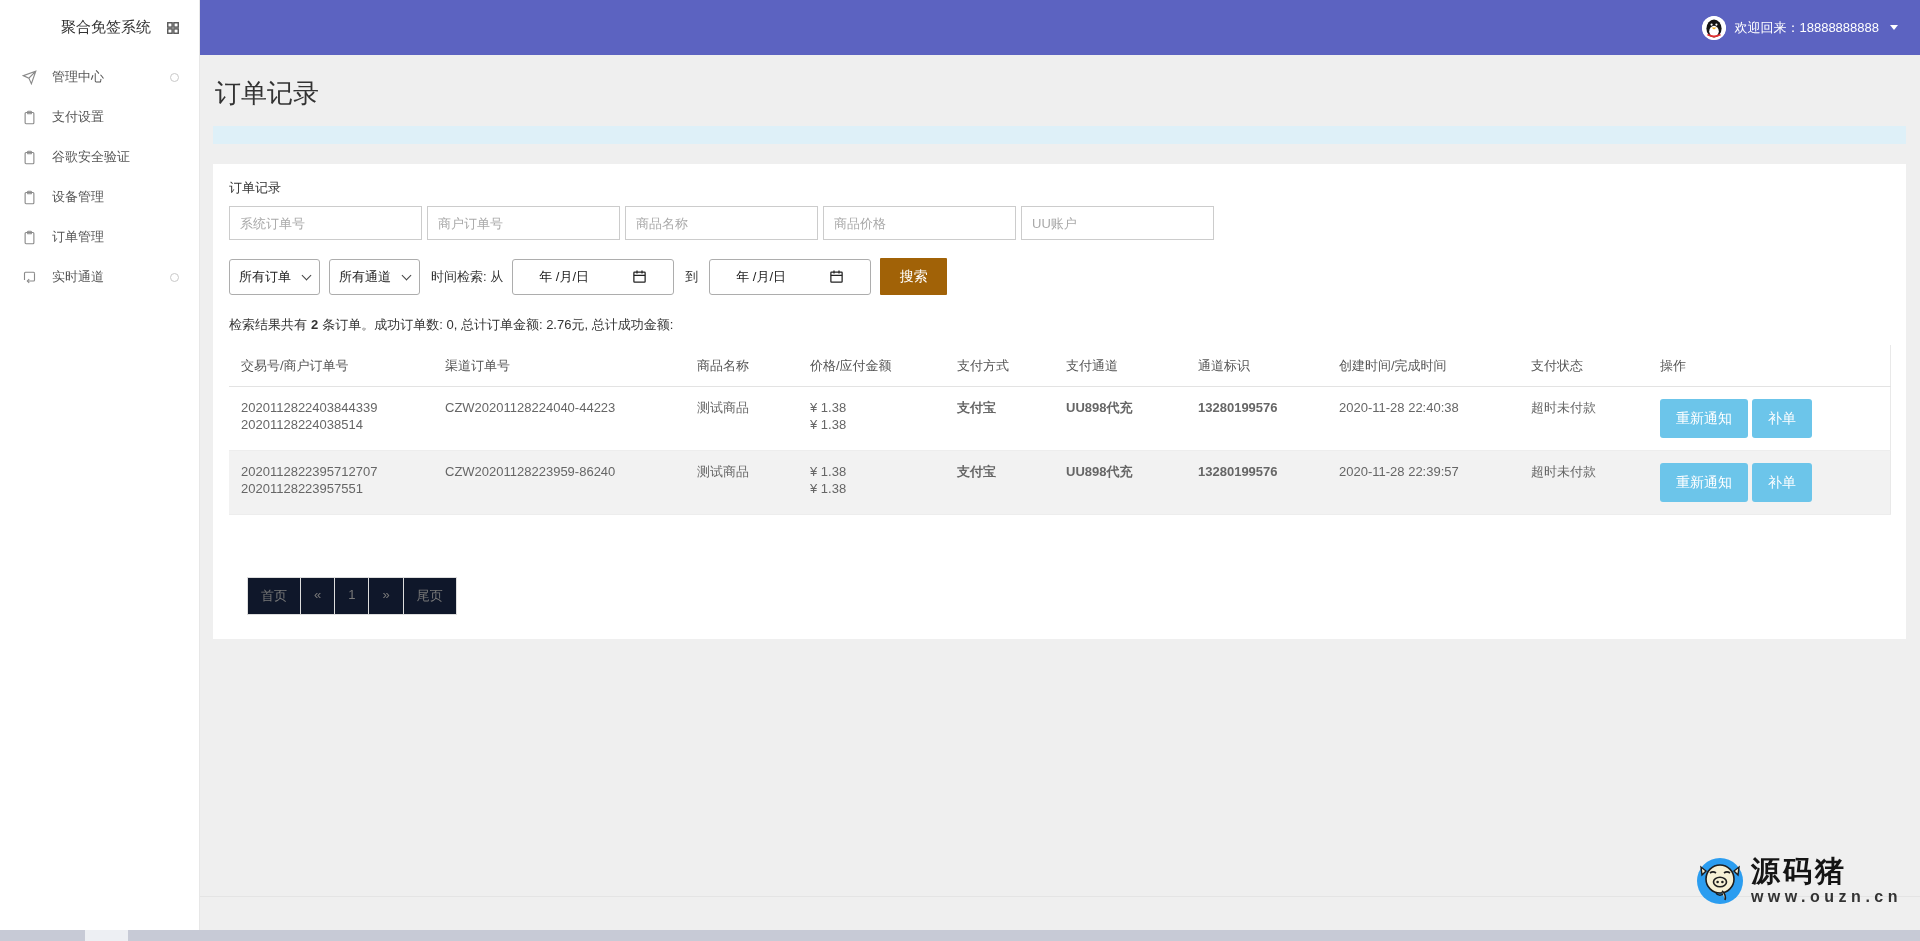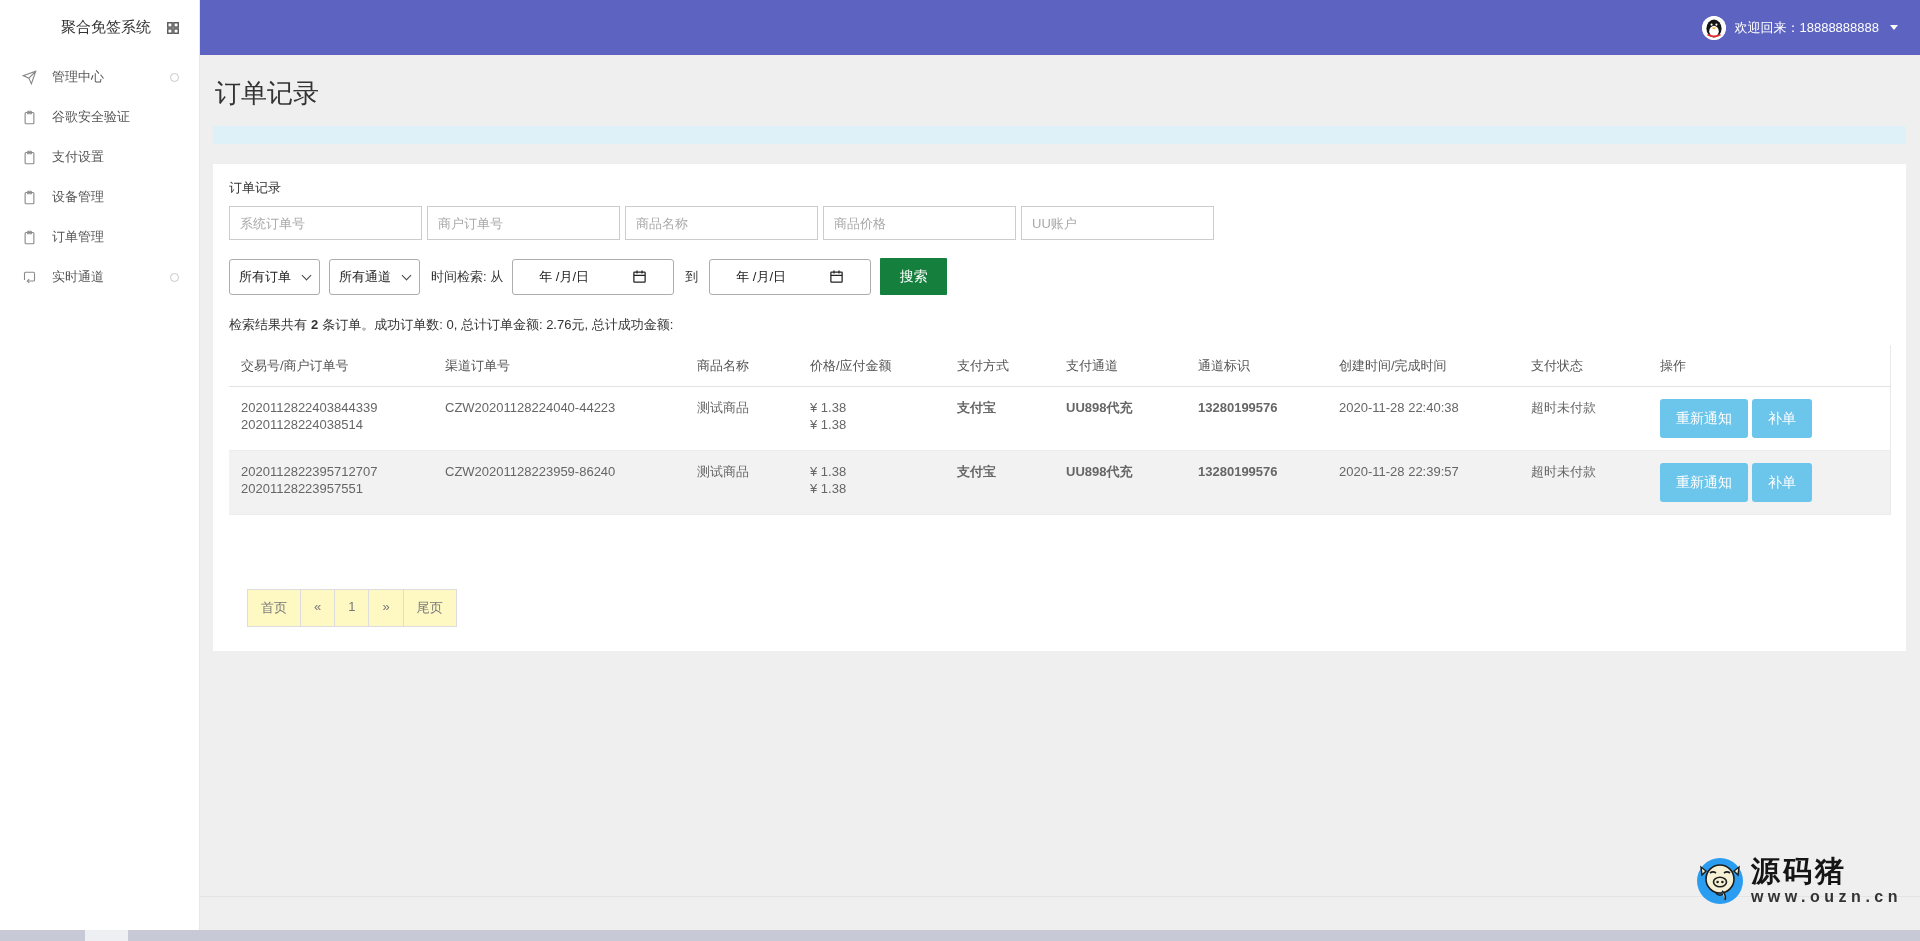--- a/index.html
+++ b/index.html
@@ -39,38 +39,38 @@
   .filter-inputs input::placeholder { color:#a9a9a9; }
 
   .filter-row2 { margin-top:18px; display:flex; align-items:center; }
   .select { height:36px; min-width:90px; border:1px solid #adadad; border-radius:3px; background:#fff; display:flex; align-items:center; justify-content:space-between; padding:0 9px; font-size:13px; color:#222; cursor:pointer; margin-right:9px; }
   .chev { width:7px; height:7px; border-right:1.5px solid #444; border-bottom:1.5px solid #444; transform:rotate(45deg); margin:-3px 0 0 12px; }
   .time-label { font-size:13px; color:#333; margin:0 9px 0 2px; white-space:nowrap; }
   .date-box { width:162px; height:36px; border:1px solid #adadad; border-radius:3px; background:#fff; display:flex; align-items:center; justify-content:space-between; padding:0 26px; font-size:13px; color:#222; cursor:text; }
   .cal-icon { width:15px; height:15px; color:#222; }
   .cal-icon svg { width:100%; height:100%; display:block; }
   .to-label { font-size:13px; color:#333; margin:0 11px; }
-  .search-btn { width:67px; height:37px; margin-left:9px; background:#15803d; color:#fff; border:none; font-size:14px; font-family:inherit; cursor:pointer; border-radius:1px; }
+  .search-btn { width:67px; height:37px; margin-left:9px; background:#a16207; color:#fff; border:none; font-size:14px; font-family:inherit; cursor:pointer; border-radius:1px; }
 
   .summary { margin-top:21px; font-size:13px; color:#333; }
   .summary .cnt { font-weight:700; margin:0 4px; }
 
   
   table.orders { width:100%; border-collapse:collapse; margin-top:11px; table-layout:fixed; border-right:1px solid #e9e9e9; }
   table.orders th { text-align:left; font-weight:400; font-size:13px; color:#555; padding:12px 8px 11px 12px; border-bottom:1px solid #e3e3e3; white-space:nowrap; overflow:hidden; }
   table.orders td { font-size:13px; color:#666; padding:12px 8px 12px 12px; vertical-align:top; line-height:17px; border-bottom:1px solid #ededed; overflow:hidden; }
   tr.alt td { background:#f2f2f2; }
   td.b { font-weight:700; color:#555; }
   td.status { color:#ff0000; }
   td.actions { vertical-align:middle; padding-top:8px; padding-bottom:8px; white-space:nowrap; }
   .act-btn { display:inline-block; background:#6cc5ea; color:#fff; font-size:14px; padding:11px 16px; border-radius:3px; margin-right:4px; cursor:pointer; }
 
   
   .pagination { display:inline-flex; margin:62px 0 0 18px; }
-  .pg { min-width:16px; text-align:center; padding:9px 13px; font-size:13px; color:#787878; background:#fef9c3; border:1px solid #ddd; border-left:none; cursor:pointer;margin-top:12px; }
+  .pg { min-width:16px; text-align:center; padding:9px 13px; font-size:13px; color:#787878; background:#0f172a; border:1px solid #ddd; border-left:none; cursor:pointer; }
   .pg:first-child { border-left:1px solid #ddd; }
 
   
   .divider-line { position:absolute; left:0; right:0; bottom:33px; height:1px; background:#e4e4e4; }
   .watermark { position:absolute; right:18px; bottom:24px; display:flex; align-items:center; gap:7px; z-index:2; }
   .wm-logo { width:48px; height:48px; flex:none; }
   .wm-logo svg { width:100%; height:100%; display:block; }
   .wm-text { display:flex; flex-direction:column; }
   .wm-name { font-size:29px; font-weight:700; color:#151515; letter-spacing:3px; line-height:30px; }
   .wm-domain { font-size:16px; font-weight:700; color:#333; letter-spacing:4.5px; margin-top:2px; }
@@ -105,30 +105,30 @@
         <span>管理中心</span>
         <span class="dot"></span>
       </div>
       <div class="menu-item">
         <span class="mi-icon">
           <svg viewBox="0 0 24 24" fill="none" stroke="currentColor" stroke-width="1.8">
               <rect x="5" y="4" width="14" height="18" rx="1.5"></rect>
               <rect x="9" y="2" width="6" height="4" rx="1"></rect>
             </svg>
         </span>
-        <span>谷歌安全验证</span>
+        <span>支付设置</span>
       </div>
       <div class="menu-item">
         <span class="mi-icon">
           <svg viewBox="0 0 24 24" fill="none" stroke="currentColor" stroke-width="1.8">
               <rect x="5" y="4" width="14" height="18" rx="1.5"></rect>
               <rect x="9" y="2" width="6" height="4" rx="1"></rect>
             </svg>
         </span>
-        <span>支付设置</span>
+        <span>谷歌安全验证</span>
       </div>
       <div class="menu-item">
         <span class="mi-icon">
           <svg viewBox="0 0 24 24" fill="none" stroke="currentColor" stroke-width="1.8">
               <rect x="5" y="4" width="14" height="18" rx="1.5"></rect>
               <rect x="9" y="2" width="6" height="4" rx="1"></rect>
             </svg>
         </span>
         <span>设备管理</span>
       </div>

